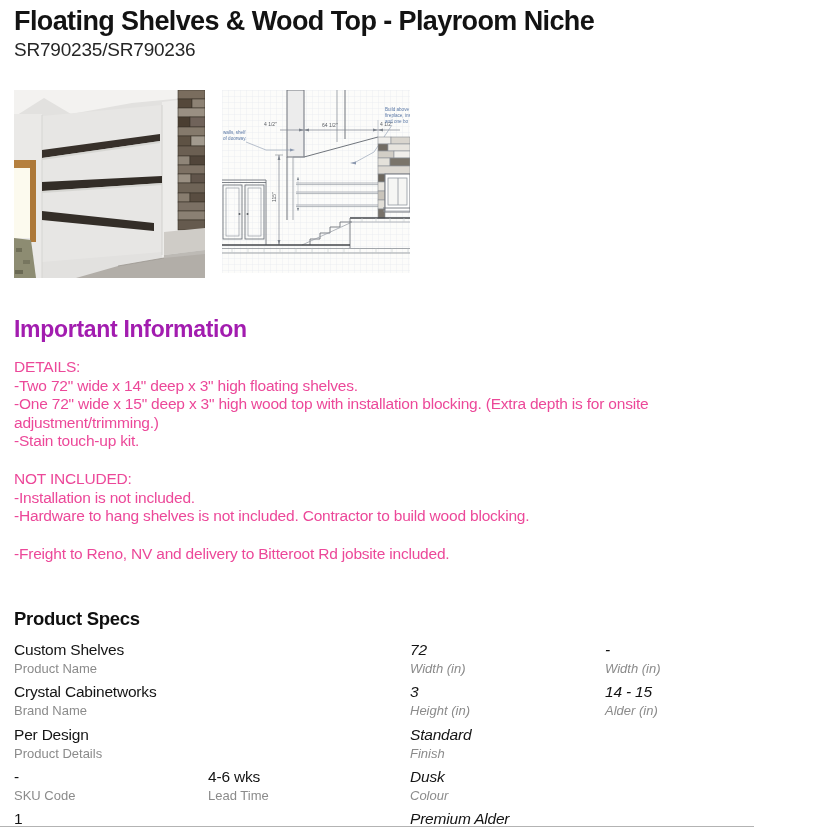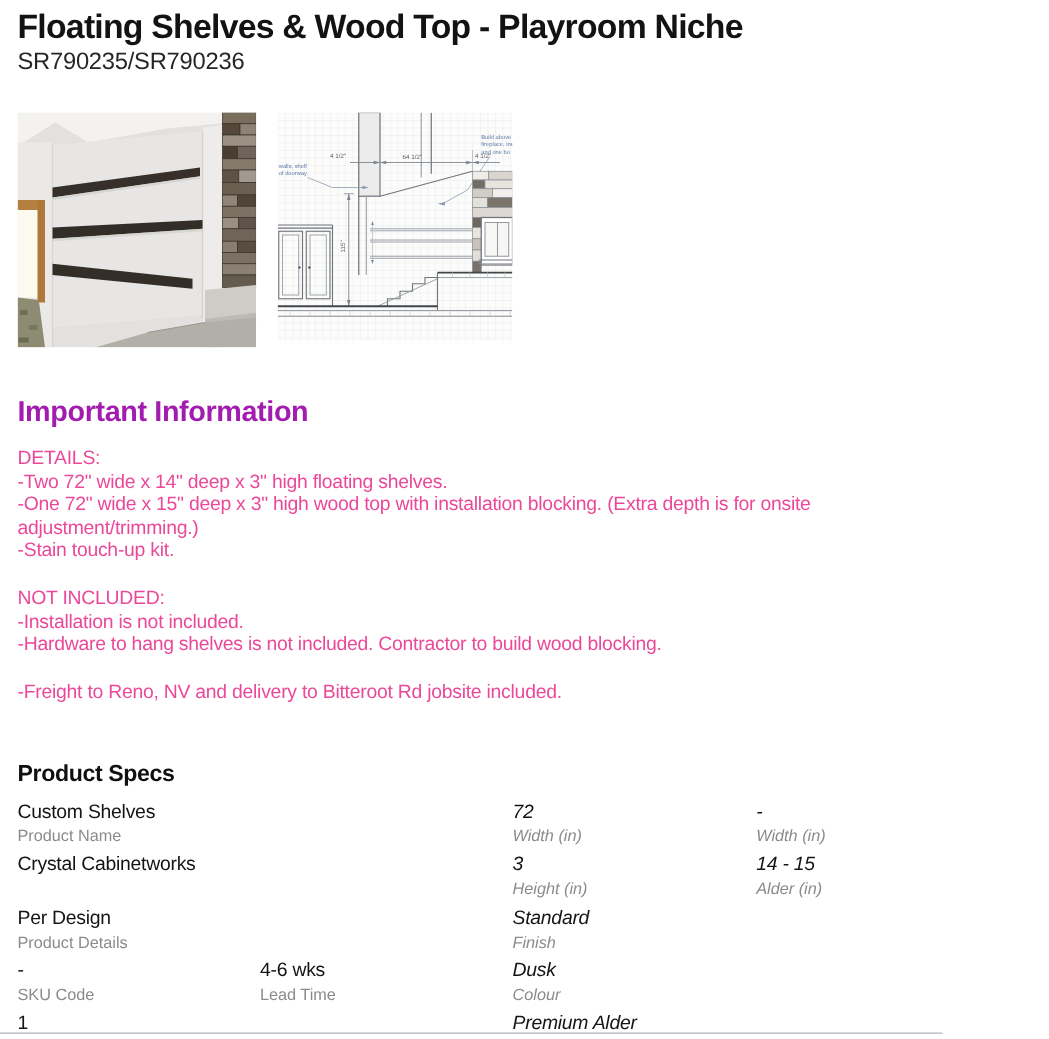--- a/index.html
+++ b/index.html
@@ -280,20 +280,21 @@
         <div class="spec-row">
           <div class="cell">
             <div class="val">Custom Shelves</div>
             <div class="lab">Product Name</div>
           </div>
           <div class="cell"></div>
         </div>
         <div class="spec-row">
           <div class="cell">
             <div class="val">Crystal Cabinetworks</div>
+            <div class="lab">Brand Name</div>
           </div>
           <div class="cell"></div>
         </div>
         <div class="spec-row">
           <div class="cell">
             <div class="val">Per Design</div>
             <div class="lab">Product Details</div>
           </div>
           <div class="cell"></div>
         </div>

